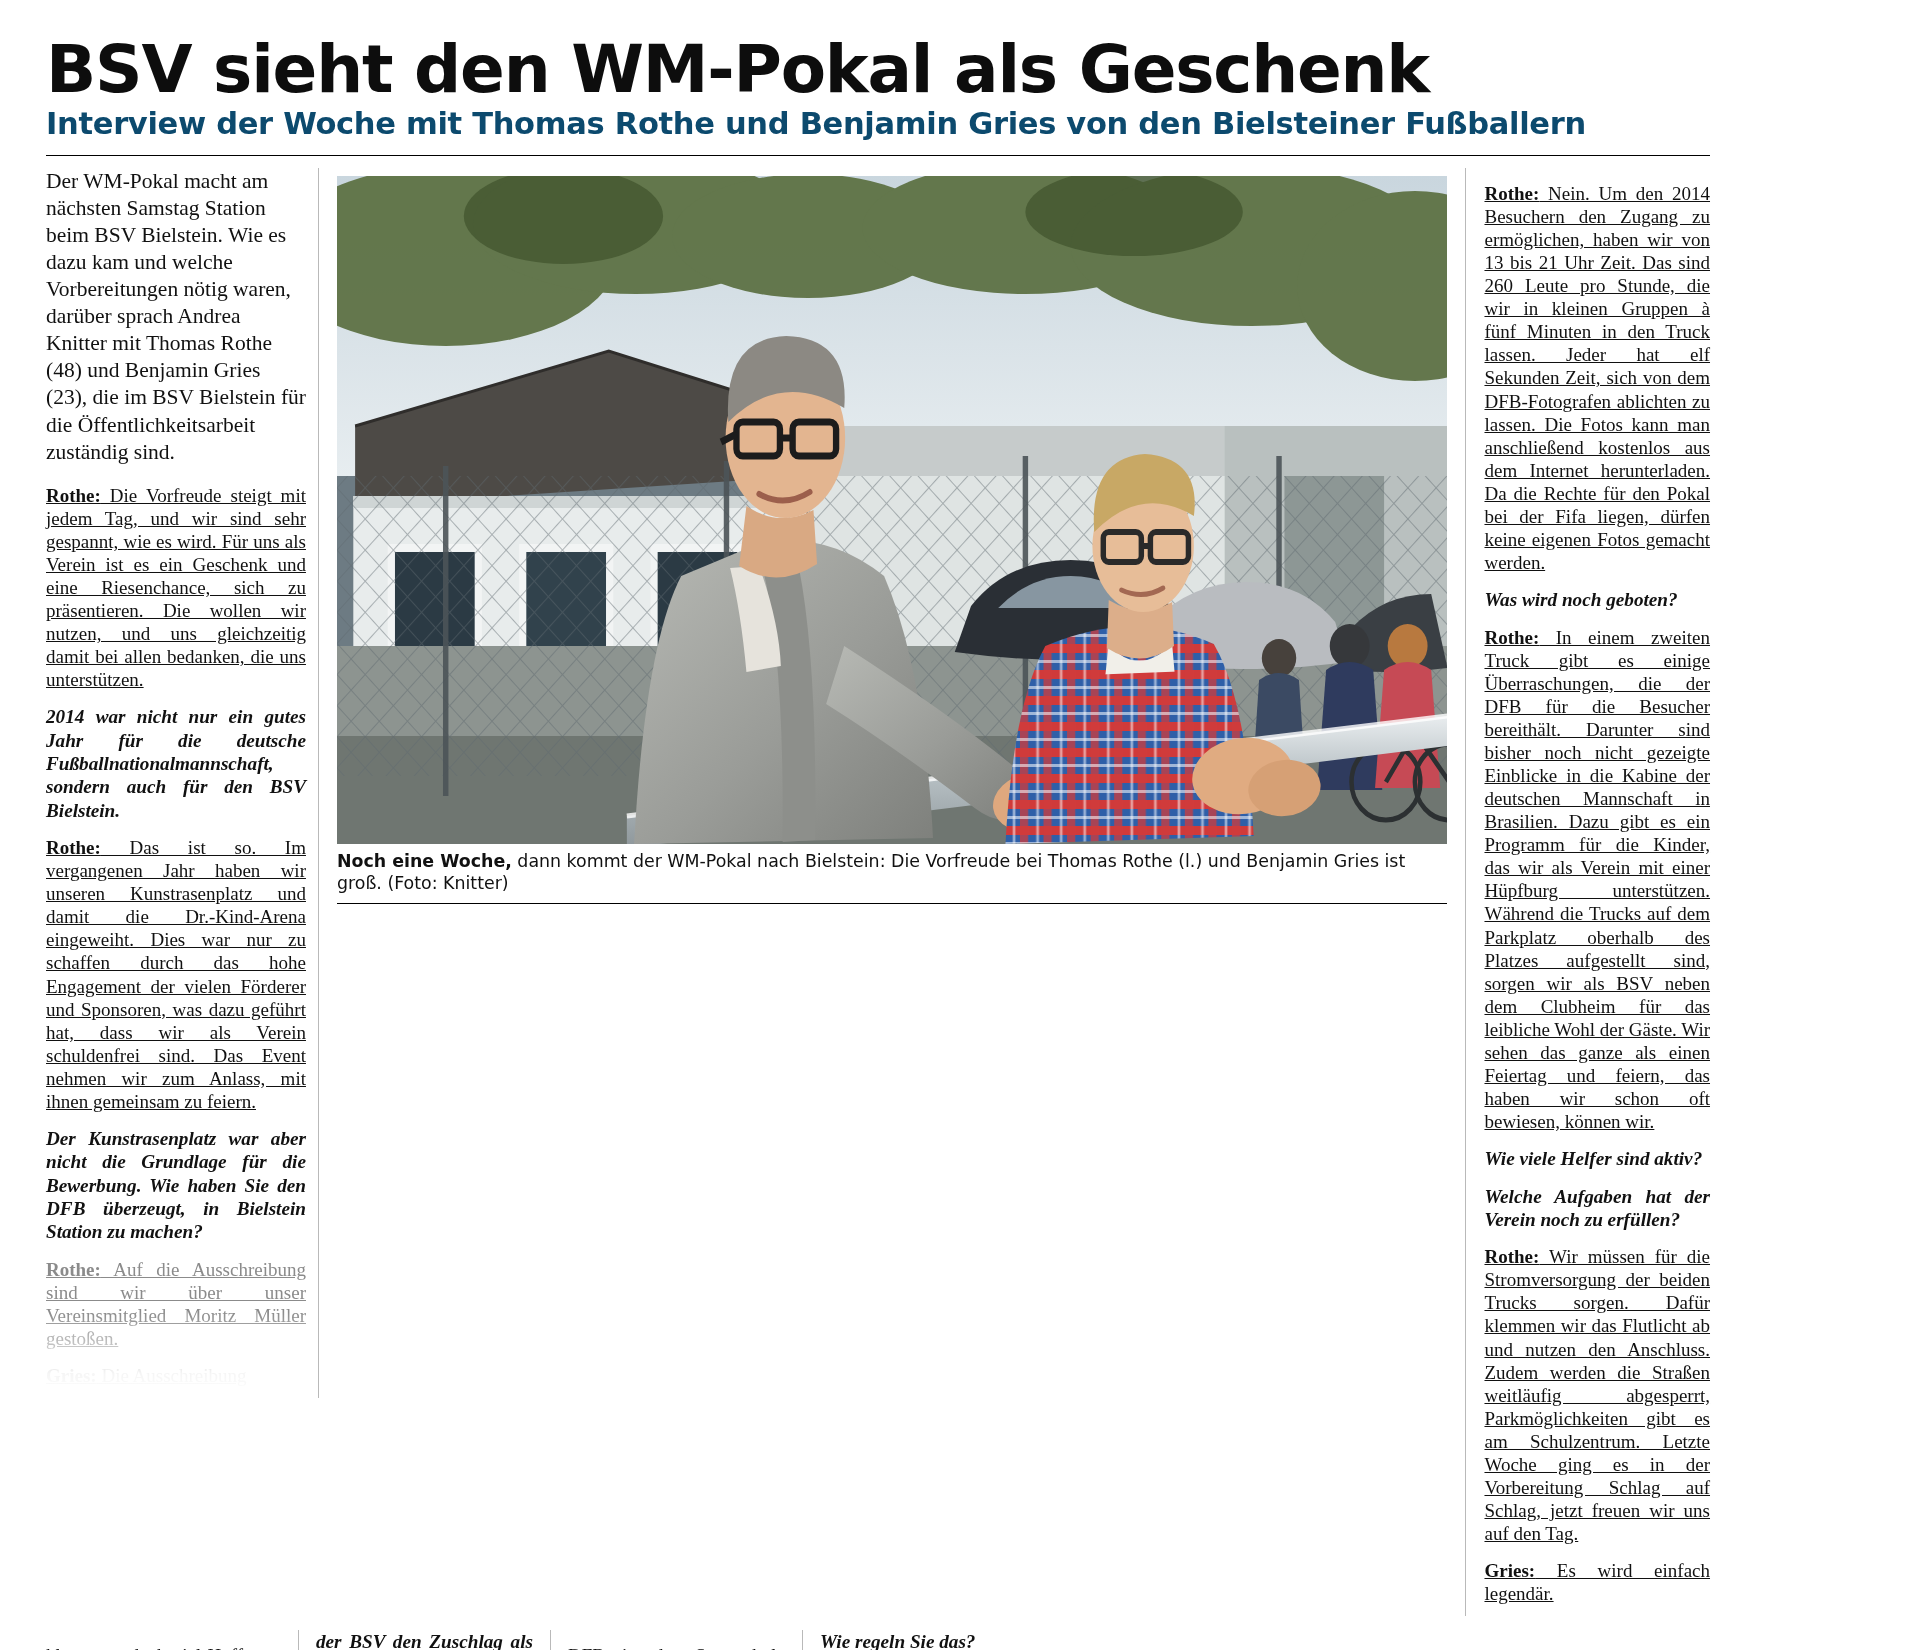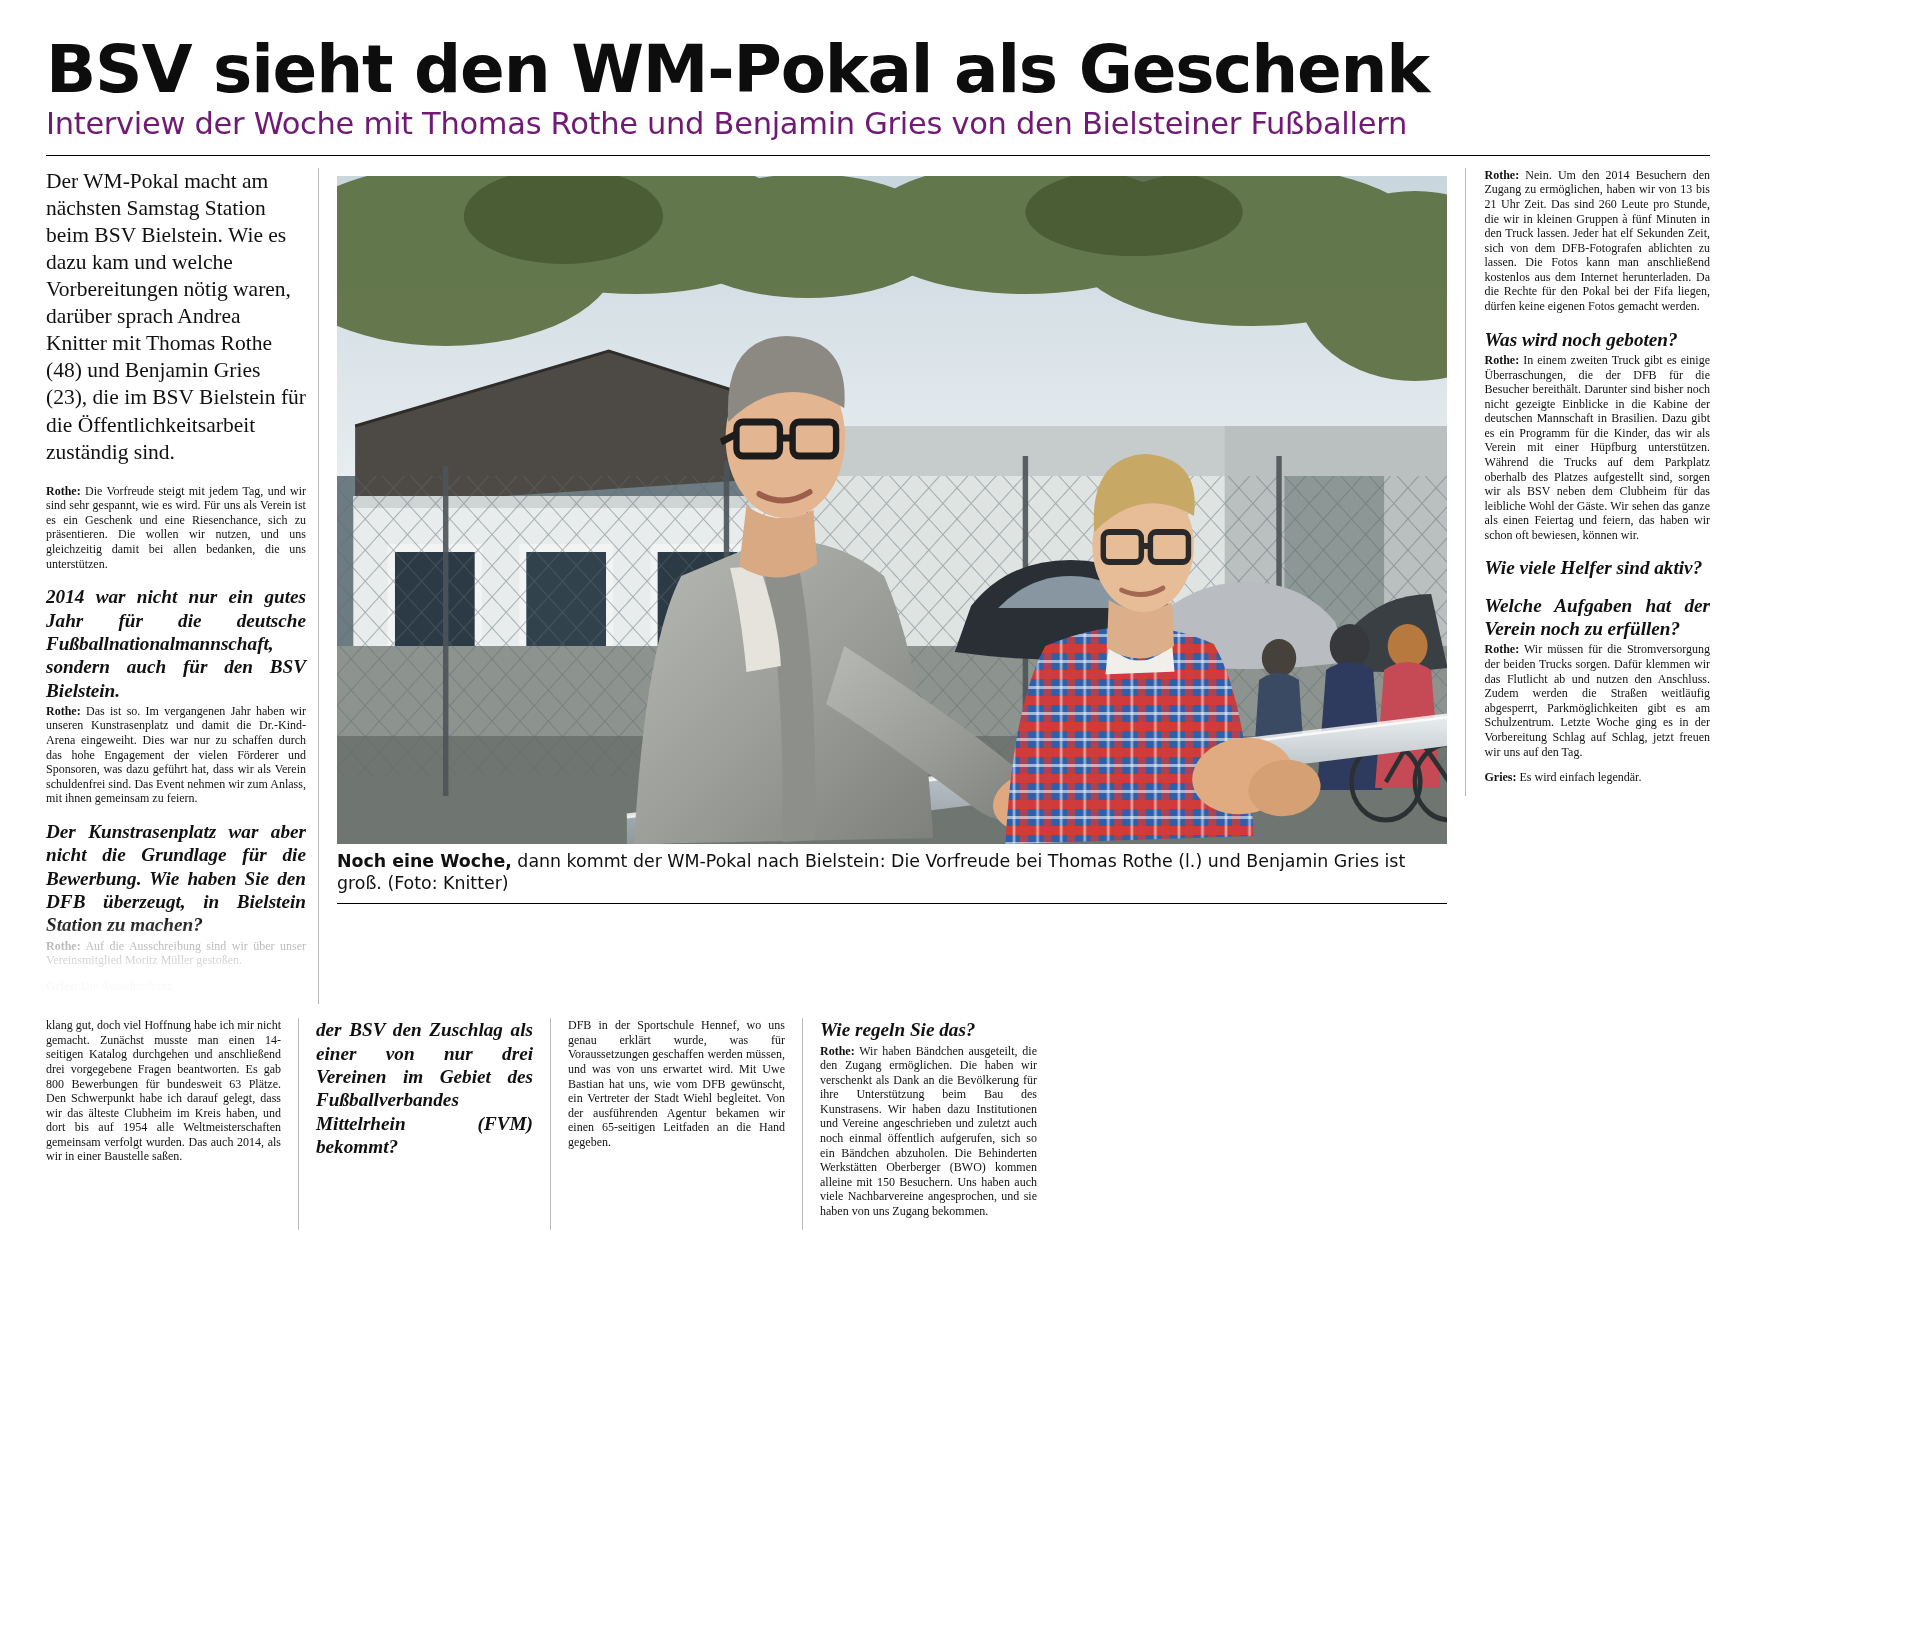--- a/index.html
+++ b/index.html
@@ -24,25 +24,25 @@
     font-family: "DejaVu Sans", sans-serif;
     font-weight: bold;
     font-size: 66px;
     letter-spacing: -1.2px;
     line-height: 1.02;
     margin: 0 0 4px 0;
     color: #0d0d0d;
   }
   .subhead {
     font-family: "DejaVu Sans", sans-serif;
-    font-weight: normal;
+    font-weight: bold;
     font-size: 30.5px;
     line-height: 1.1;
     margin: 0 0 14px 0;
-    color: #701a75;
+    color: #0c4a6e;
     letter-spacing: -0.3px;
   }
   .rule-top {
     border: none;
     border-top: 1px solid #000;
     margin: 0 0 12px 0;
   }
 
   
   .upper {
@@ -67,25 +67,26 @@
 
   .intro {
     font-size: 21.5px;
     line-height: 1.26;
     text-align: left;
     margin: 0 0 18px 0;
     hyphens: auto;
   }
 
   p.body {
-    font-size: 12px;
+    font-size: 19px;
     line-height: 1.215;
-    margin: 0 0 11px 0;
+    margin: 14px 0 11px 0;
     text-align: justify;
     hyphens: auto;
+    text-decoration: underline;
     -webkit-hyphens: auto;
   }
   .q {
     font-style: italic;
     font-weight: bold;
     font-size: 19.2px;
     line-height: 1.215;
     margin: 14px 0 2px 0;
     text-align: justify;
     hyphens: auto;

